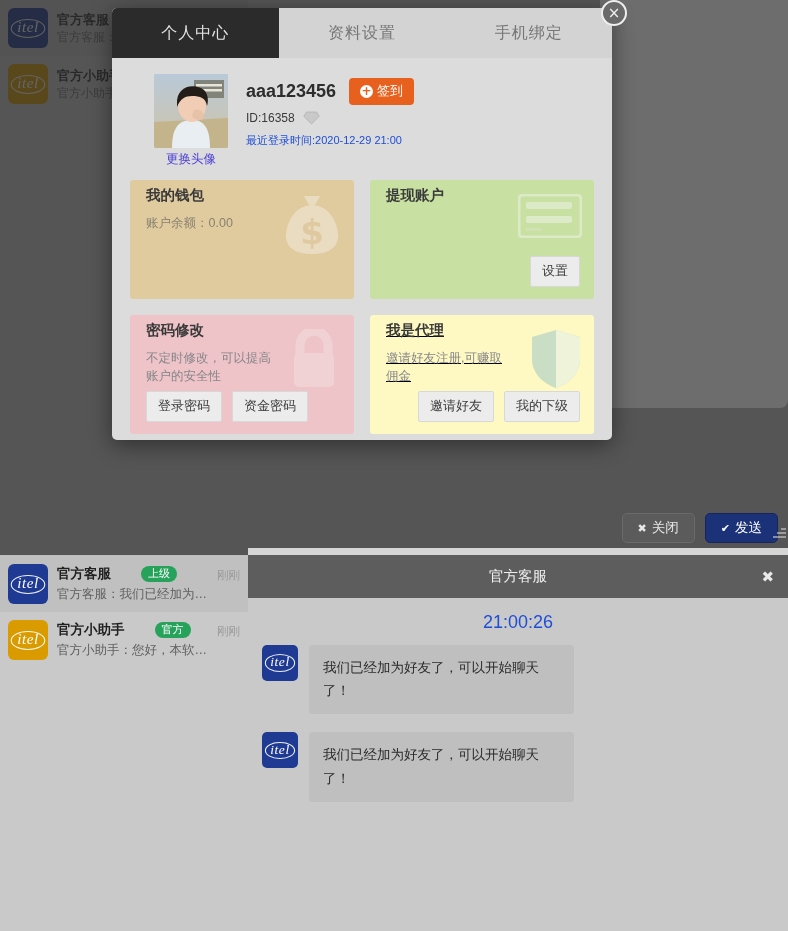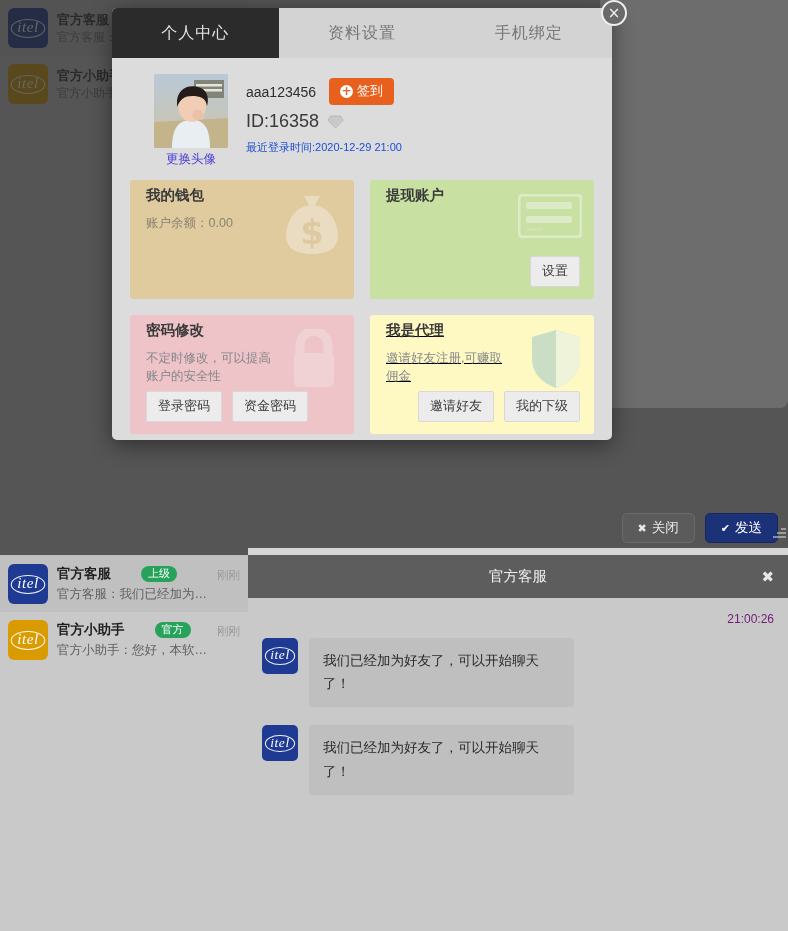--- a/index.html
+++ b/index.html
@@ -105,33 +105,33 @@
     width: 74px; height: 74px; border-radius: 2px; overflow: hidden;
     position: relative; background: #b9c3cf;
   }
   .avatar-photo svg { display: block; width: 100%; height: 100%; }
   .avatar-change {
     display: block; margin-top: 3px; font-size: 12.5px; color: #4b3fd6;
     cursor: pointer;
   }
   .pinfo { padding-top: 4px; }
   .pname-row { display: flex; align-items: center; gap: 13px; }
-  .pname { font-size: 14px; font-weight: normal; color: #2d2d2d; }
+  .pname { font-size: 18px; font-weight: bold; color: #2d2d2d; }
   .signin-btn {
     background: #e8601d; color: #fff; font-size: 13px;
     padding: 4px 11px 5px; border-radius: 4px; cursor: pointer;
     display: flex; align-items: center; gap: 4px;
   }
   .plus-circ {
     width: 13px; height: 13px; border-radius: 50%; background: #fff;
     color: #e8601d; font-size: 12px; line-height: 12px; text-align: center;
     font-weight: bold; font-family: "DejaVu Sans", sans-serif;
   }
   .pid-row { display: flex; align-items: center; gap: 8px; margin-top: 6px; }
-  .pid { font-size: 18px; color: #3a3a3a; }
+  .pid { font-size: 12px; color: #3a3a3a; }
   .gem { width: 17px; height: 14px; }
   .plast { font-size: 11px; color: #1d4ed8; margin-top: 8px; }
 
   .cards {
     display: grid; grid-template-columns: 1fr 1fr; gap: 16px;
     padding: 4px 18px 18px;
   }
   .card {
     position: relative; height: 119px; border-radius: 3px; padding: 6px 14px 0 16px;
     overflow: hidden;
@@ -181,21 +181,21 @@
   .im-header {
     height: 43px; background: #5d5d5d; color: #f0f0f0;
     display: flex; align-items: center; justify-content: center;
     font-size: 14.5px; position: relative;
   }
   .im-header .x {
     position: absolute; right: 14px; top: 50%; transform: translateY(-50%);
     font-size: 15px; font-weight: bold; cursor: pointer; color: #e9e9e9;
   }
   .im-body { padding: 10px 14px; }
-  .msg-time { text-align: right; font-size: 12px; color: #701a75; margin: 4px 0 12px; }
+  .msg-time { text-align: center; font-size: 18px; color: #1d4ed8; margin: 4px 0 12px; }
   .msg { display: flex; gap: 11px; margin-bottom: 18px; align-items: flex-start; }
   .msg-avatar {
     width: 36px; height: 36px; border-radius: 5px; background: #1f3a93; flex: 0 0 36px;
     display: flex; align-items: center; justify-content: center;
   }
   .msg-avatar .itel-mark { font-size: 12.5px; padding: 1px 4px 2px; }
   .bubble {
     background: #bfbfbf; border-radius: 4px; padding: 11px 14px 12px;
     font-size: 13.5px; color: #2a2a2a; line-height: 1.72; max-width: 265px;
   }

